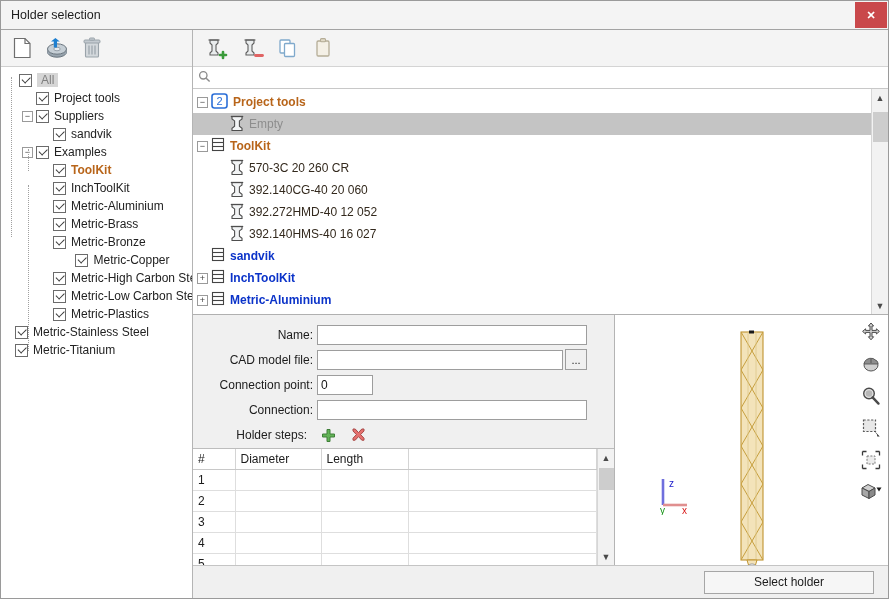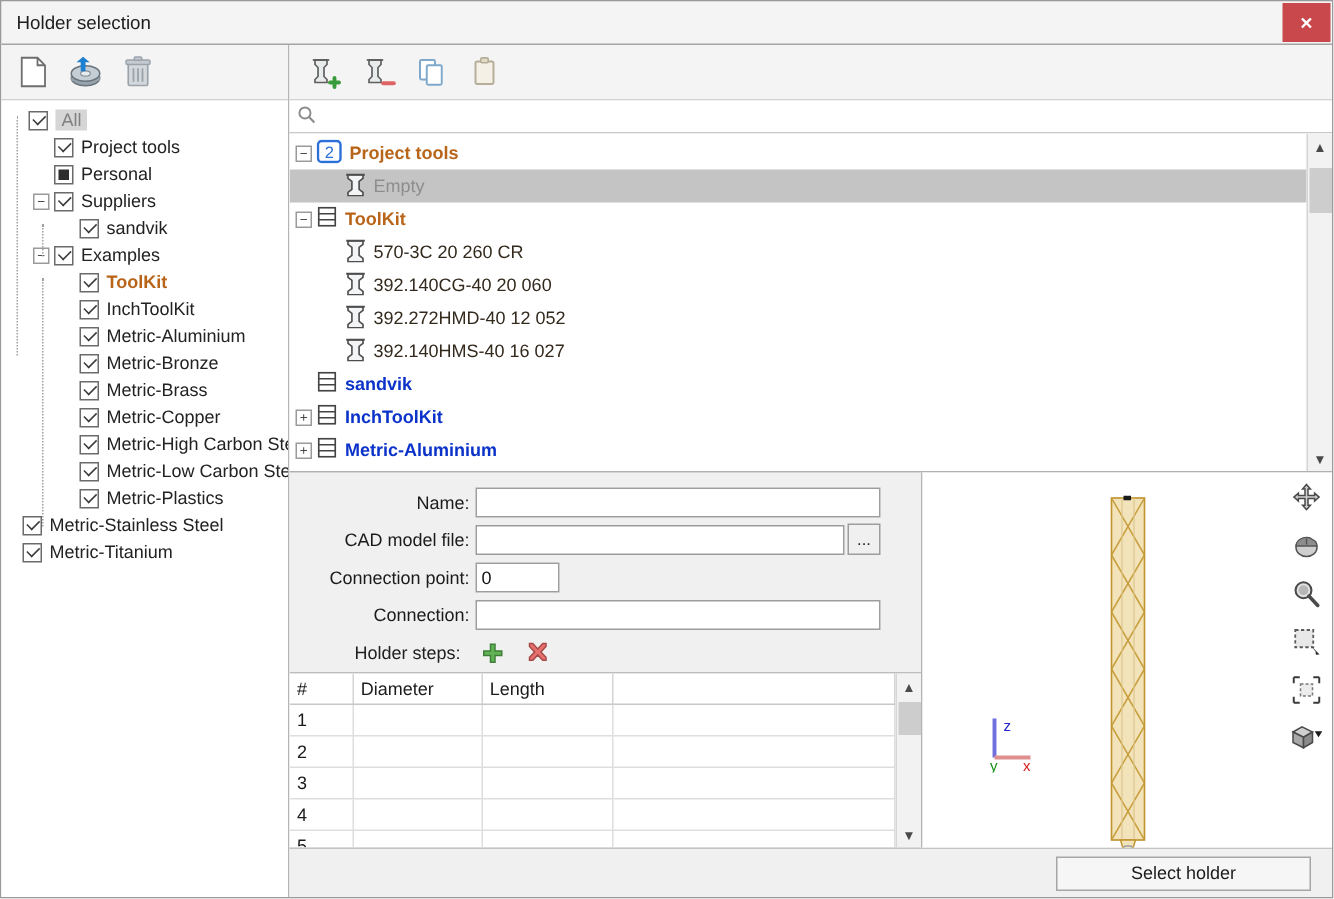--- a/index.html
+++ b/index.html
@@ -387,65 +387,60 @@
             <span class="expander-spacer"></span>
             <span class="cbox checked"></span>
             <span class="tlabel allsel">All</span>
           </div>
           <div class="tnode" style="padding-left: 21px;">
             <span class="expander-spacer"></span>
             <span class="cbox checked"></span>
             <span class="tlabel">Project tools</span>
           </div>
           <div class="tnode" style="padding-left: 21px;">
-            <span class="expander-spacer"></span>
-            <span class="cbox partial"></span>
-            <span class="tlabel">Personal</span>
+            <span class="expander">−</span>
+            <span class="cbox checked"></span>
+            <span class="tlabel">Suppliers</span>
+          </div>
+          <div class="tnode" style="padding-left: 38px;">
+            <span class="expander-spacer"></span>
+            <span class="cbox checked"></span>
+            <span class="tlabel">sandvik</span>
           </div>
           <div class="tnode" style="padding-left: 21px;">
             <span class="expander">−</span>
             <span class="cbox checked"></span>
-            <span class="tlabel">Suppliers</span>
-          </div>
-          <div class="tnode" style="padding-left: 38px;">
-            <span class="expander-spacer"></span>
-            <span class="cbox checked"></span>
-            <span class="tlabel">sandvik</span>
-          </div>
-          <div class="tnode" style="padding-left: 21px;">
-            <span class="expander">−</span>
-            <span class="cbox checked"></span>
             <span class="tlabel">Examples</span>
           </div>
           <div class="tnode" style="padding-left: 38px;">
             <span class="expander-spacer"></span>
             <span class="cbox checked"></span>
             <span class="tlabel bold-orange">ToolKit</span>
           </div>
           <div class="tnode" style="padding-left: 38px;">
             <span class="expander-spacer"></span>
             <span class="cbox checked"></span>
             <span class="tlabel">InchToolKit</span>
           </div>
           <div class="tnode" style="padding-left: 38px;">
             <span class="expander-spacer"></span>
             <span class="cbox checked"></span>
             <span class="tlabel">Metric-Aluminium</span>
           </div>
           <div class="tnode" style="padding-left: 38px;">
             <span class="expander-spacer"></span>
             <span class="cbox checked"></span>
+            <span class="tlabel">Metric-Brass</span>
+          </div>
+          <div class="tnode" style="padding-left: 38px;">
+            <span class="expander-spacer"></span>
+            <span class="cbox checked"></span>
             <span class="tlabel">Metric-Bronze</span>
           </div>
-          <div class="tnode" style="padding-left: 38px;">
-            <span class="expander-spacer"></span>
-            <span class="cbox checked"></span>
-            <span class="tlabel">Metric-Brass</span>
-          </div>
-          <div class="tnode" style="padding-left: 38px;">
+          <div class="tnode" style="padding-left: 38px; justify-content: center;">
             <span class="expander-spacer"></span>
             <span class="cbox checked"></span>
             <span class="tlabel">Metric-Copper</span>
           </div>
           <div class="tnode" style="padding-left: 38px;">
             <span class="expander-spacer"></span>
             <span class="cbox checked"></span>
             <span class="tlabel">Metric-High Carbon Steel</span>
           </div>
           <div class="tnode" style="padding-left: 38px;">

